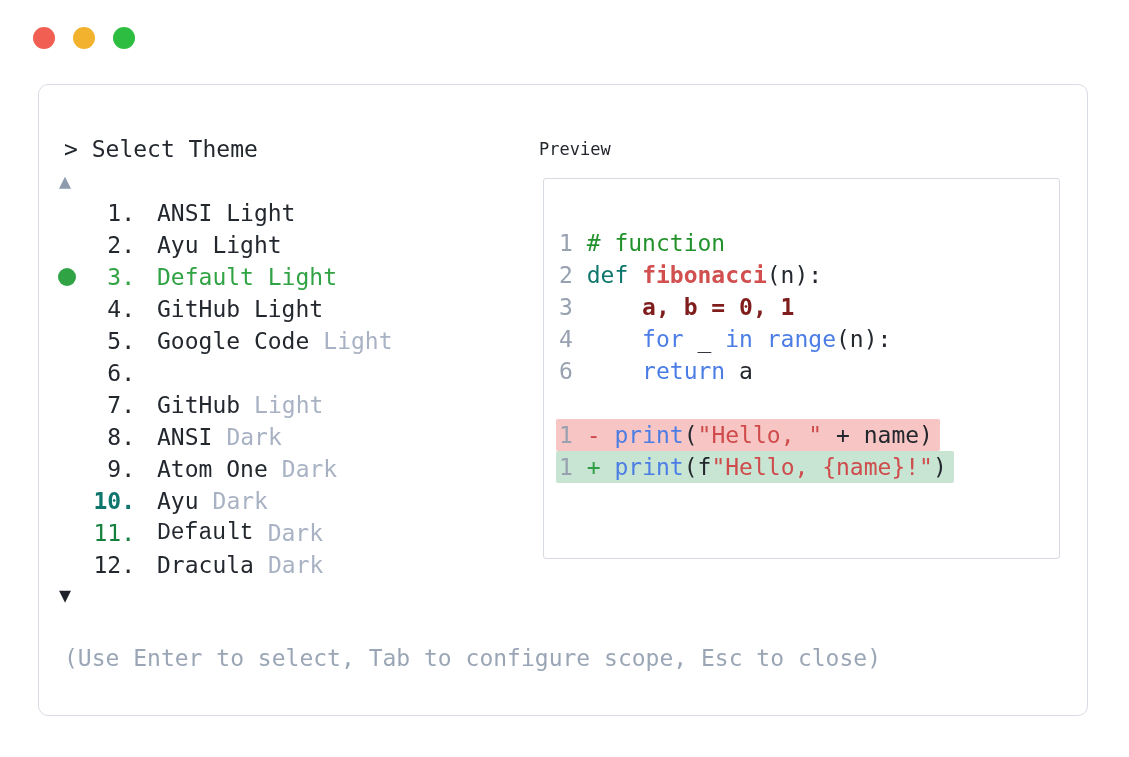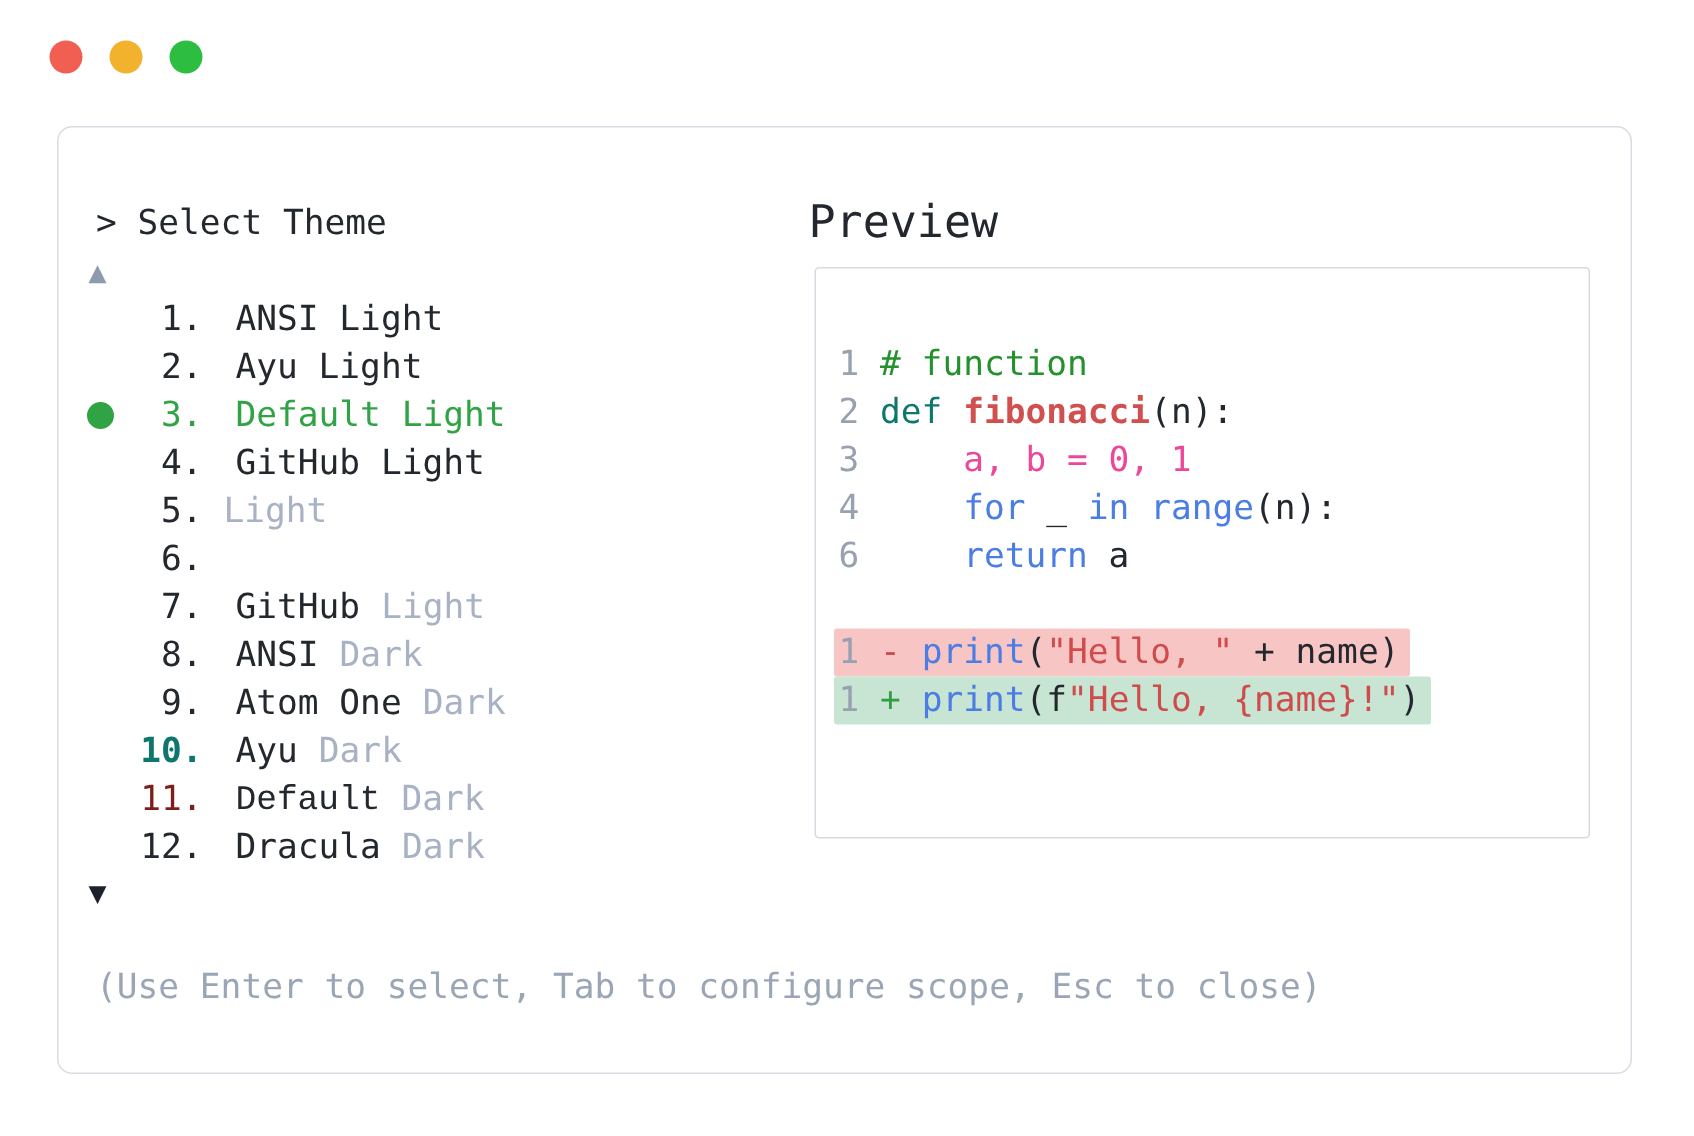--- a/index.html
+++ b/index.html
@@ -11,21 +11,21 @@
   .tl{position:absolute;top:27px;width:22px;height:22px;border-radius:50%;}
   #tl-red{left:33px}
   #tl-yellow{left:73px}
   #tl-green{left:113px}
 
   .panel{
     position:absolute;left:38px;top:84px;width:1050px;height:632px;
     border:1.5px solid #d8dce3;border-radius:10px;background:#fff;box-sizing:border-box;
   }
   .prompt{position:absolute;left:25px;top:48px;font-size:23px;line-height:32px;white-space:pre;}
-  .preview-label{position:absolute;left:500px;top:48px;font-size:30px;line-height:32px;}
+  .preview-label{position:absolute;left:500px;top:48px;font-size:17px;line-height:32px;}
 
   .scroll-up{position:absolute;left:20px;top:80px;font-size:20px;line-height:32px;}
   .scroll-down{position:absolute;left:20px;top:494px;font-size:20px;line-height:32px;}
 
   #theme-list{position:absolute;left:0;top:112px;margin:0;padding:0;list-style:none;width:470px;}
   .theme-item{display:flex;align-items:center;height:32px;font-size:23px;white-space:pre;cursor:default;}
   .bullet{width:18px;height:18px;margin-left:19px;border-radius:50%;flex:none;background:transparent;}
   .num{width:59px;text-align:right;flex:none;}
   .label{margin-left:22px;}
   .suffix{margin-left:14px;}
@@ -58,37 +58,37 @@
 
     <div class="preview-label" style="color: rgb(35, 39, 46);">Preview</div>
 
     <div class="scroll-up" style="color: rgb(142, 154, 173);">▲</div>
 
     <ul id="theme-list">
         <li class="theme-item"><span class="bullet"></span><span class="num" style="color: rgb(35, 39, 46);">1.</span><span class="label" style="color: rgb(35, 39, 46);">ANSI Light</span></li>
         <li class="theme-item"><span class="bullet"></span><span class="num" style="color: rgb(35, 39, 46);">2.</span><span class="label" style="color: rgb(35, 39, 46);">Ayu Light</span></li>
         <li class="theme-item"><span class="bullet" style="background: rgb(48, 163, 68);"></span><span class="num" style="color: rgb(48, 163, 68);">3.</span><span class="label" style="color: rgb(48, 163, 68);">Default Light</span></li>
         <li class="theme-item"><span class="bullet"></span><span class="num" style="color: rgb(35, 39, 46);">4.</span><span class="label" style="color: rgb(35, 39, 46);">GitHub Light</span></li>
-        <li class="theme-item"><span class="bullet"></span><span class="num" style="color: rgb(35, 39, 46);">5.</span><span class="suffix" style="color: rgb(168, 178, 196);">Light</span></li>
+        <li class="theme-item"><span class="bullet"></span><span class="num" style="color: rgb(35, 39, 46);">5.</span><span class="label" style="color: rgb(35, 39, 46);">Google Code</span><span class="suffix" style="color: rgb(168, 178, 196);">Light</span></li>
         <li class="theme-item"><span class="bullet"></span><span class="num" style="color: rgb(35, 39, 46);">6.</span></li>
         <li class="theme-item"><span class="bullet"></span><span class="num" style="color: rgb(35, 39, 46);">7.</span><span class="label" style="color: rgb(35, 39, 46);">GitHub</span><span class="suffix" style="color: rgb(168, 178, 196);">Light</span></li>
         <li class="theme-item"><span class="bullet"></span><span class="num" style="color: rgb(35, 39, 46);">8.</span><span class="label" style="color: rgb(35, 39, 46);">ANSI</span><span class="suffix" style="color: rgb(168, 178, 196);">Dark</span></li>
         <li class="theme-item"><span class="bullet"></span><span class="num" style="color: rgb(35, 39, 46);">9.</span><span class="label" style="color: rgb(35, 39, 46);">Atom One</span><span class="suffix" style="color: rgb(168, 178, 196);">Dark</span></li>
         <li class="theme-item"><span class="bullet"></span><span class="num" style="color: #0f766e; font-weight: bold;">10.</span><span class="label" style="color: rgb(35, 39, 46);">Ayu</span><span class="suffix" style="color: rgb(168, 178, 196);">Dark</span></li>
-        <li class="theme-item"><span class="bullet"></span><span class="num" style="color: #7f1d1d;">11.</span><span class="label" style="color: rgb(35, 39, 46); font-family: Liberation Mono, monospace;">Default</span><span class="suffix" style="color: rgb(168, 178, 196);">Dark</span></li>
+        <li class="theme-item"><span class="bullet"></span><span class="num" style="color: #15803d;">11.</span><span class="label" style="color: rgb(35, 39, 46); font-family: Liberation Mono, monospace;">Default</span><span class="suffix" style="color: rgb(168, 178, 196);">Dark</span></li>
         <li class="theme-item"><span class="bullet"></span><span class="num" style="color: rgb(35, 39, 46);">12.</span><span class="label" style="color: rgb(35, 39, 46);">Dracula</span><span class="suffix" style="color: rgb(168, 178, 196);">Dark</span></li>
       </ul>
 
     <div class="scroll-down" style="color: rgb(29, 33, 42);">▼</div>
 
     <div class="preview-box">
       <div id="code-lines">
           <div class="code-line"><span class="linewrap"><span style="color: rgb(151, 161, 176);">1</span> <span style="color: rgb(36, 146, 44);"># function</span></span></div>
           <div class="code-line"><span class="linewrap"><span style="color: rgb(151, 161, 176);">2</span> <span style="color: #0f766e;">def</span><span style="color: rgb(35, 39, 46);"> </span><span style="color: rgb(209, 79, 79); font-weight: bold;">fibonacci</span><span style="color: rgb(35, 39, 46);">(n):</span></span></div>
-          <div class="code-line"><span class="linewrap"><span style="color: rgb(151, 161, 176);">3</span> <span style="color: #ec4899;">    a, b = 0, 1</span></span></div>
+          <div class="code-line"><span class="linewrap"><span style="color: rgb(151, 161, 176);">3</span> <span style="color: #7f1d1d; font-weight: bold;">    a, b = 0, 1</span></span></div>
           <div class="code-line"><span class="linewrap"><span style="color: rgb(151, 161, 176);">4</span> <span style="color: rgb(35, 39, 46);">    </span><span style="color: rgb(75, 125, 229);">for</span><span style="color: rgb(35, 39, 46);"> _ </span><span style="color: rgb(75, 125, 229);">in</span><span style="color: rgb(35, 39, 46);"> </span><span style="color: rgb(75, 125, 229);">range</span><span style="color: rgb(35, 39, 46);">(n):</span></span></div>
           <div class="code-line"><span class="linewrap"><span style="color: rgb(151, 161, 176);">6</span> <span style="color: rgb(35, 39, 46);">    </span><span style="color: rgb(75, 125, 229);">return</span><span style="color: rgb(35, 39, 46);"> a</span></span></div>
           <div class="code-line"></div>
           <div class="code-line"><span class="linewrap hl" style="background: rgb(247, 197, 195);"><span style="color: rgb(151, 161, 176);">1</span> <span style="color: rgb(208, 70, 77);">-</span> <span style="color: rgb(75, 125, 229);">print</span><span style="color: rgb(35, 39, 46);">(</span><span style="color: rgb(207, 75, 76);">"Hello, "</span><span style="color: rgb(35, 39, 46);"> + name)</span></span></div>
           <div class="code-line"><span class="linewrap hl" style="background: rgb(199, 229, 210);"><span style="color: rgb(151, 161, 176);">1</span> <span style="color: rgb(47, 158, 68);">+</span> <span style="color: rgb(75, 125, 229);">print</span><span style="color: rgb(35, 39, 46);">(f</span><span style="color: rgb(207, 75, 76);">"Hello, {name}!"</span><span style="color: rgb(35, 39, 46);">)</span></span></div>
         </div>
     </div>
 
     <div class="help" style="color: rgb(154, 166, 182);">(Use Enter to select, Tab to configure scope, Esc to close)</div>
 

